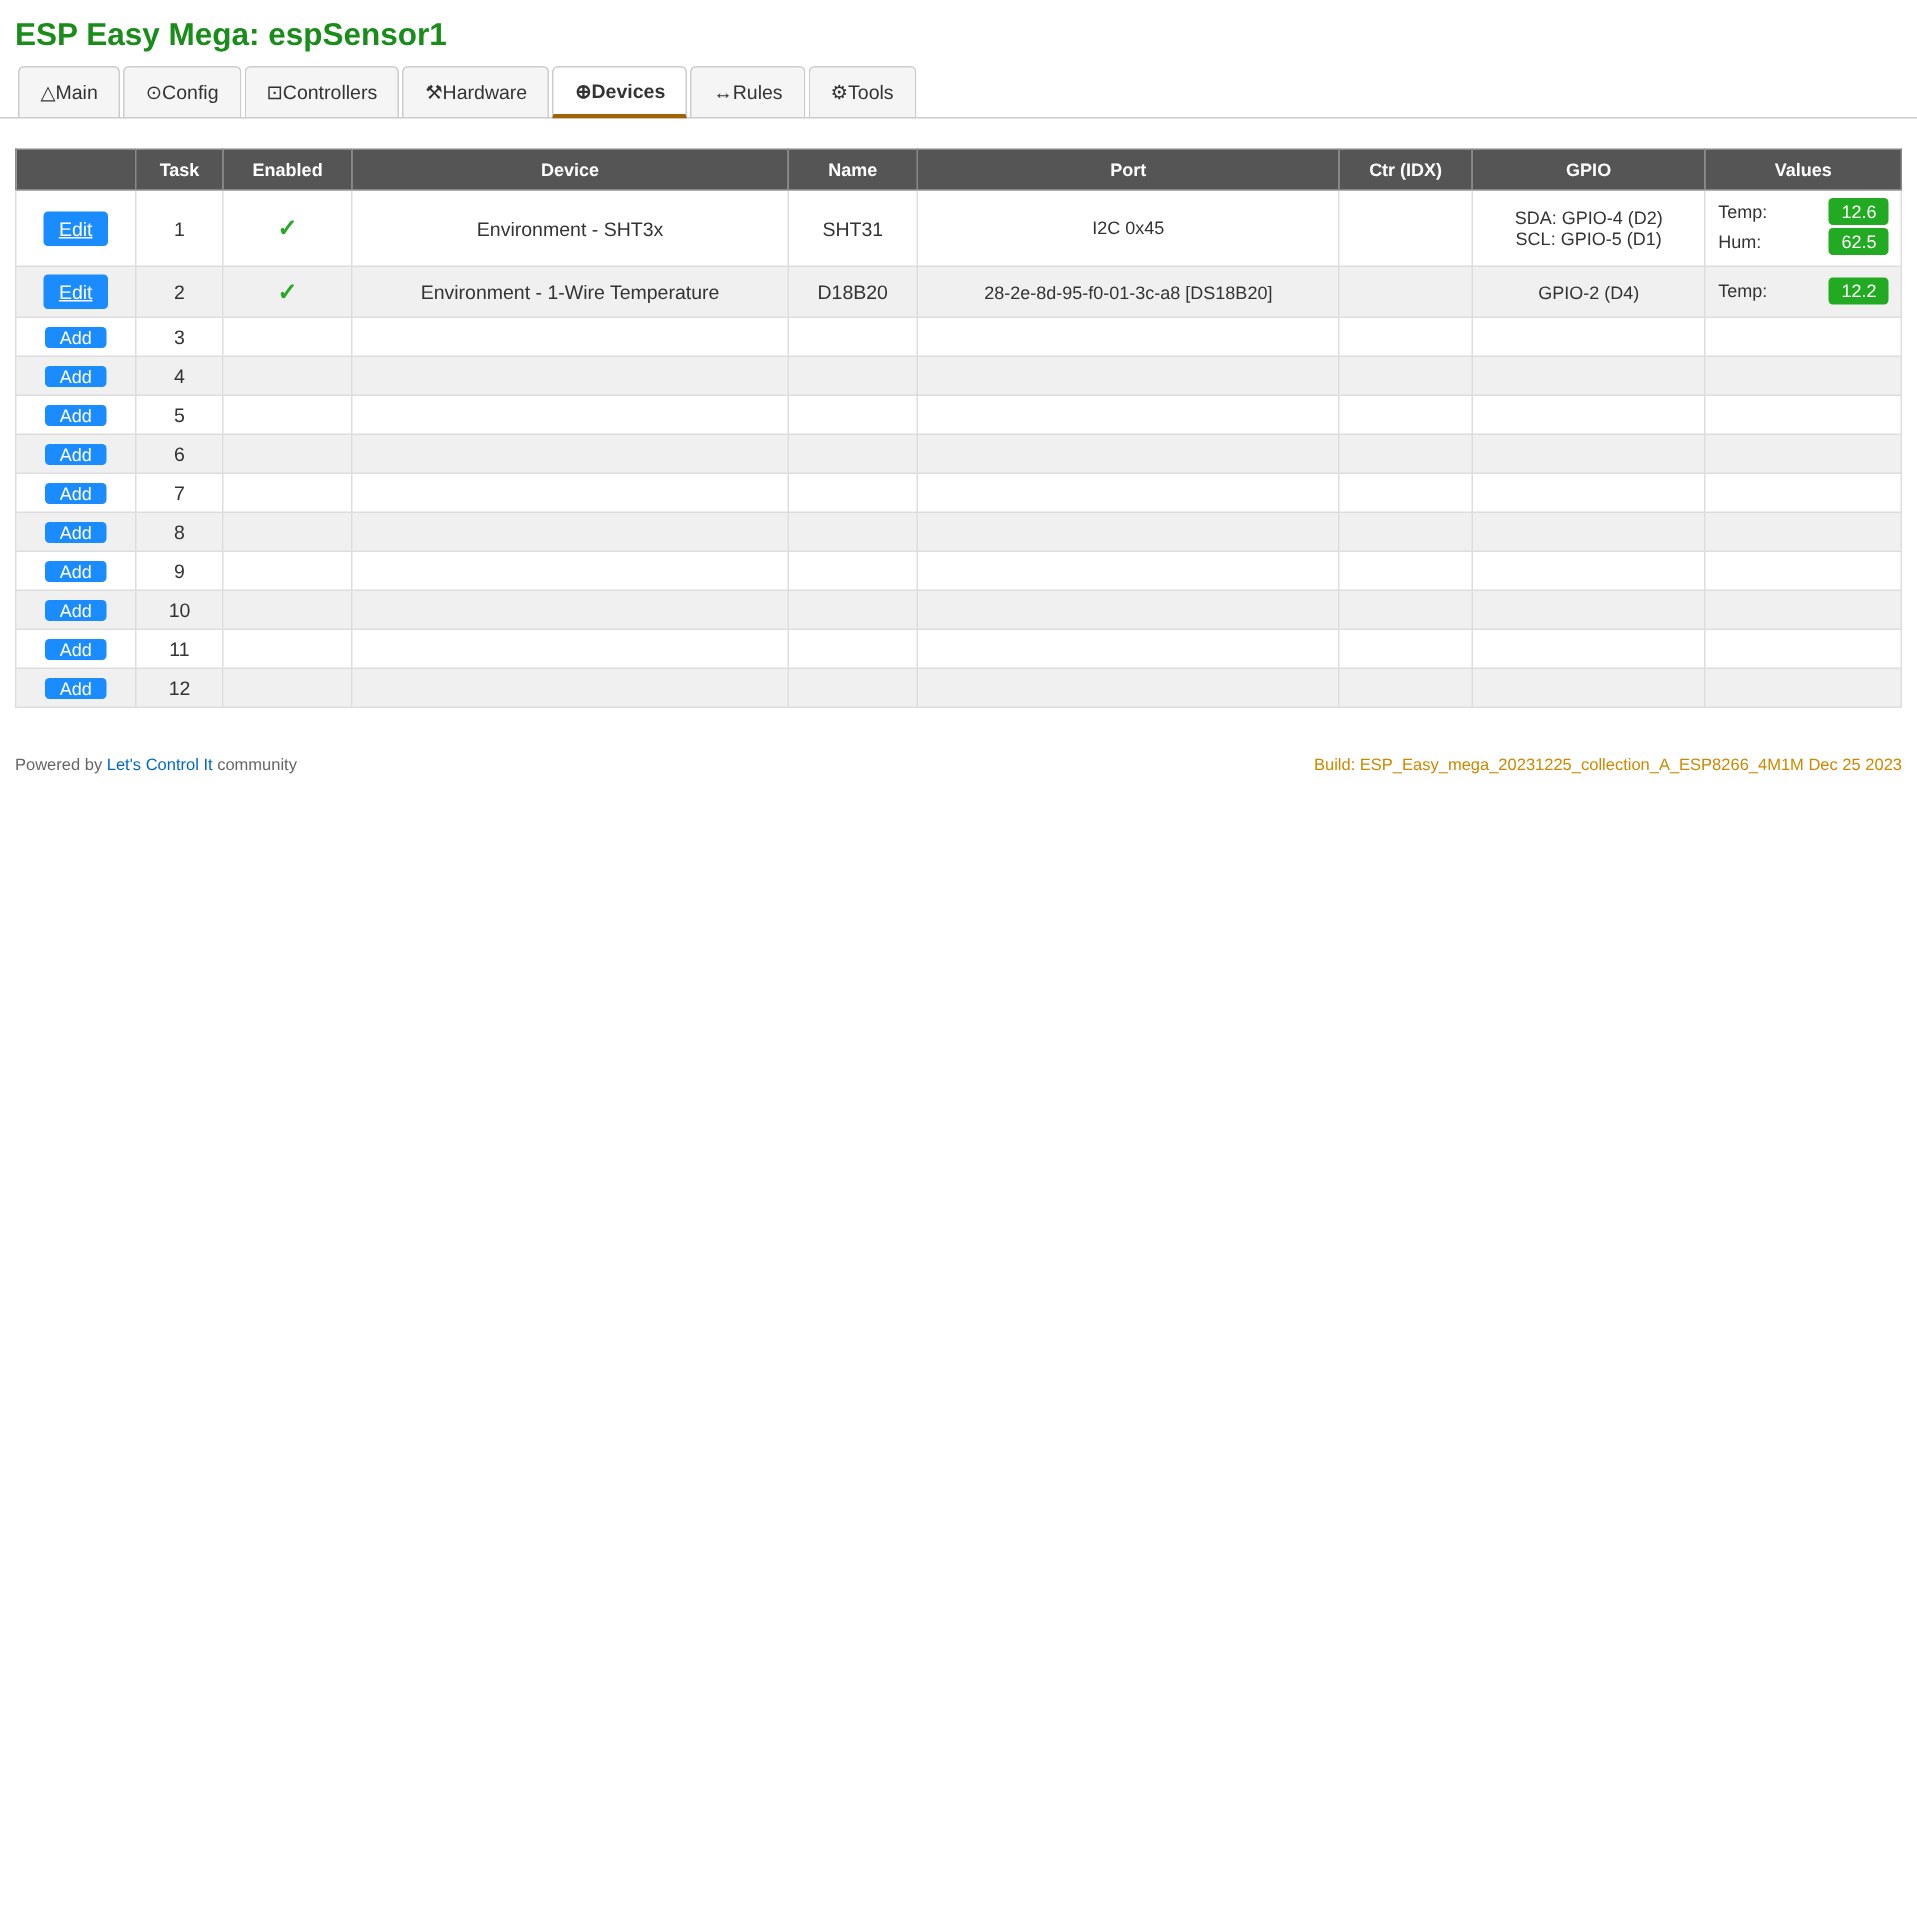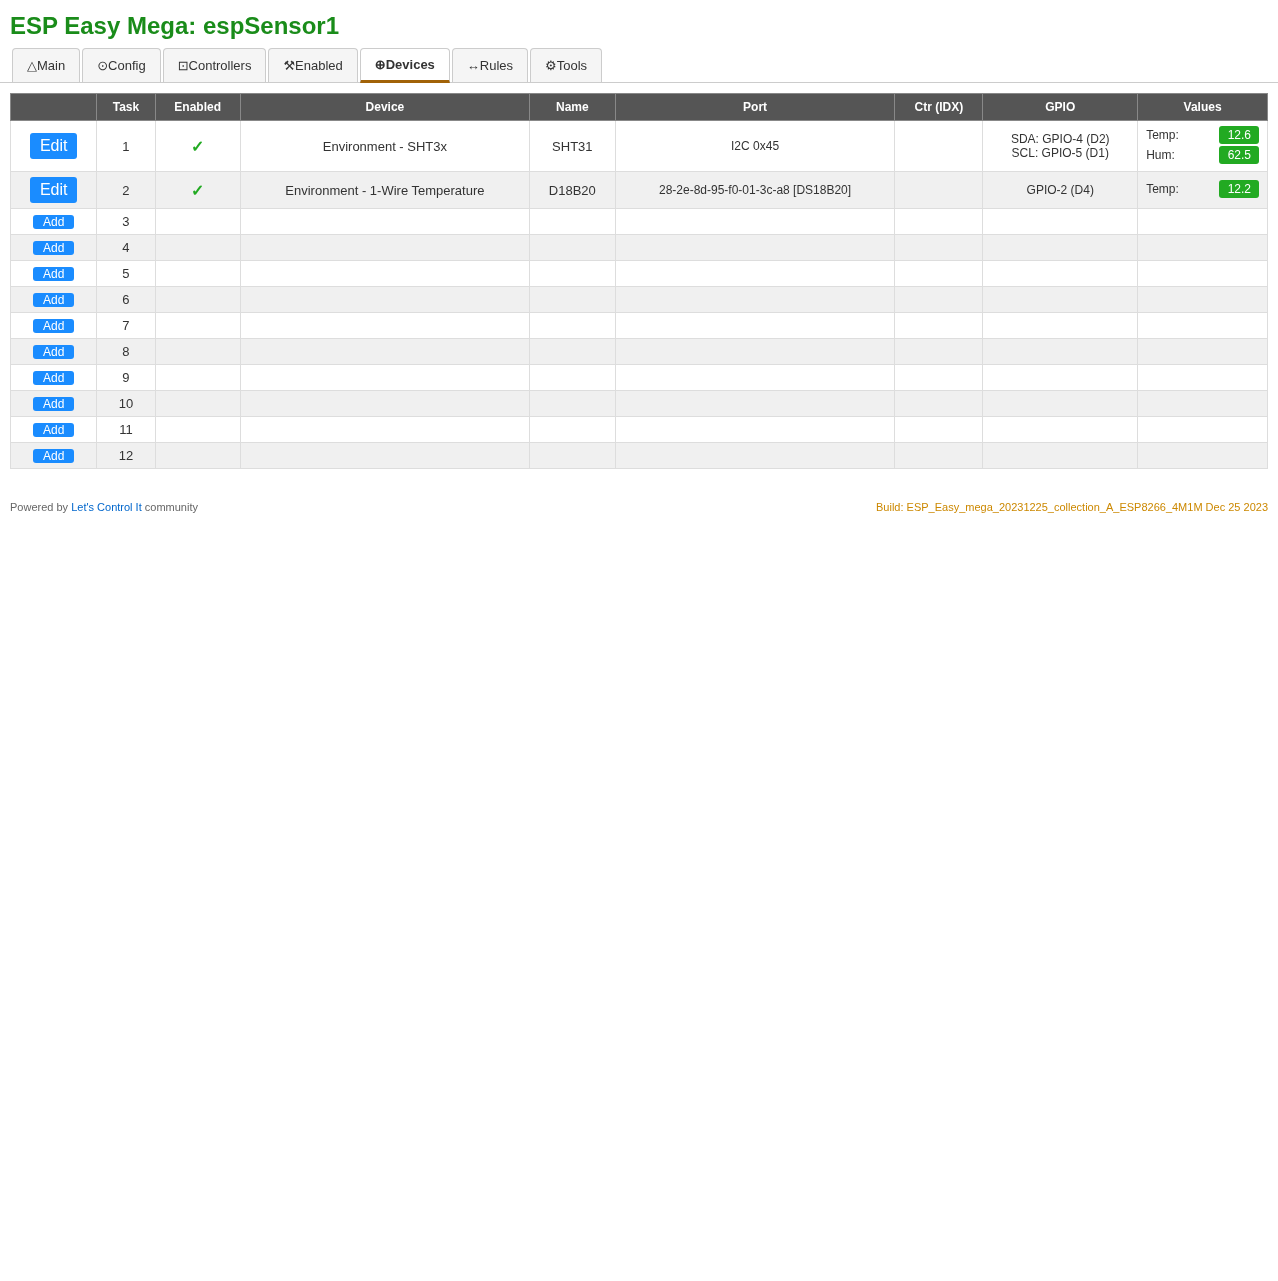--- a/index.html
+++ b/index.html
@@ -1,20 +1,20 @@
 <!DOCTYPE html>
 <html><head>
   <meta charset="utf-8">
   <style>
     * { box-sizing: border-box; margin: 0; padding: 0; }
     body { font-family: Arial, sans-serif; font-size: 13px; background: #fff; color: #333; }
     
     .page-title {
       color: #1a8c1a;
-      font-size: 24px;
+      font-size: 21px;
       font-weight: bold;
       padding: 12px 10px 8px 10px;
     }
     
     .nav-tabs {
       display: flex;
       border-bottom: 1px solid #ccc;
       padding: 0 12px;
       gap: 2px;
     }
@@ -41,20 +41,21 @@
       font-weight: bold;
     }
     
     .content {
       padding: 10px;
     }
     
     table {
       width: 100%;
       border-collapse: collapse;
+      margin-top: 10px;
     }
     
     th {
       background: #555;
       color: #fff;
       padding: 6px 8px;
       text-align: center;
       border: 1px solid #888;
       font-size: 12px;
     }
@@ -74,21 +75,22 @@
       background: #fff;
     }
     
     .btn-edit {
       background: #1a8cff;
       color: #fff;
       border: none;
       padding: 4px 10px;
       border-radius: 3px;
       cursor: pointer;
-      font-size: 16px;
+      font-size: 13px;
+      text-decoration: underline;
     }
     
     .btn-add {
       background: #1a8cff;
       color: #fff;
       border: none;
       padding: 0 10px;
       border-radius: 3px;
       cursor: pointer;
       font-size: 12px;
@@ -153,21 +155,21 @@
 </head>
 <body>
 
 <div class="page-title">ESP Easy Mega: espSensor1</div>
 
 <nav class="nav-tabs">
 
 <a href="#" class="nav-tab">△Main</a>
     <a href="#" class="nav-tab">⊙Config</a>
     <a href="#" class="nav-tab">⊡Controllers</a>
-    <a href="#" class="nav-tab">⚒Enabled</a>
+    <a href="#" class="nav-tab">⚒Hardware</a>
     <a href="#" class="nav-tab active">⊕Devices</a>
     <a href="#" class="nav-tab">↔Rules</a>
     <a href="#" class="nav-tab">⚙Tools</a>
   </nav>
 
 <div class="content">
   <table>
     <thead>
       <tr>
         <th></th>

